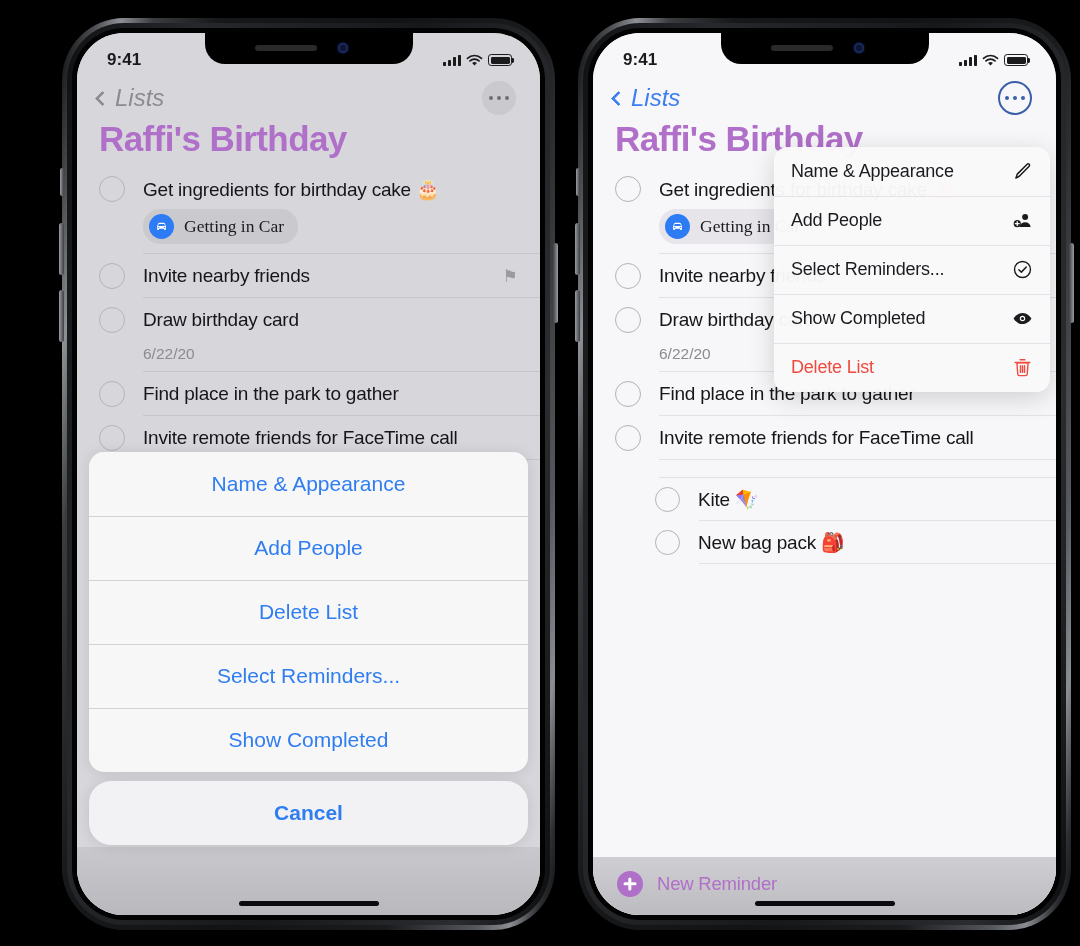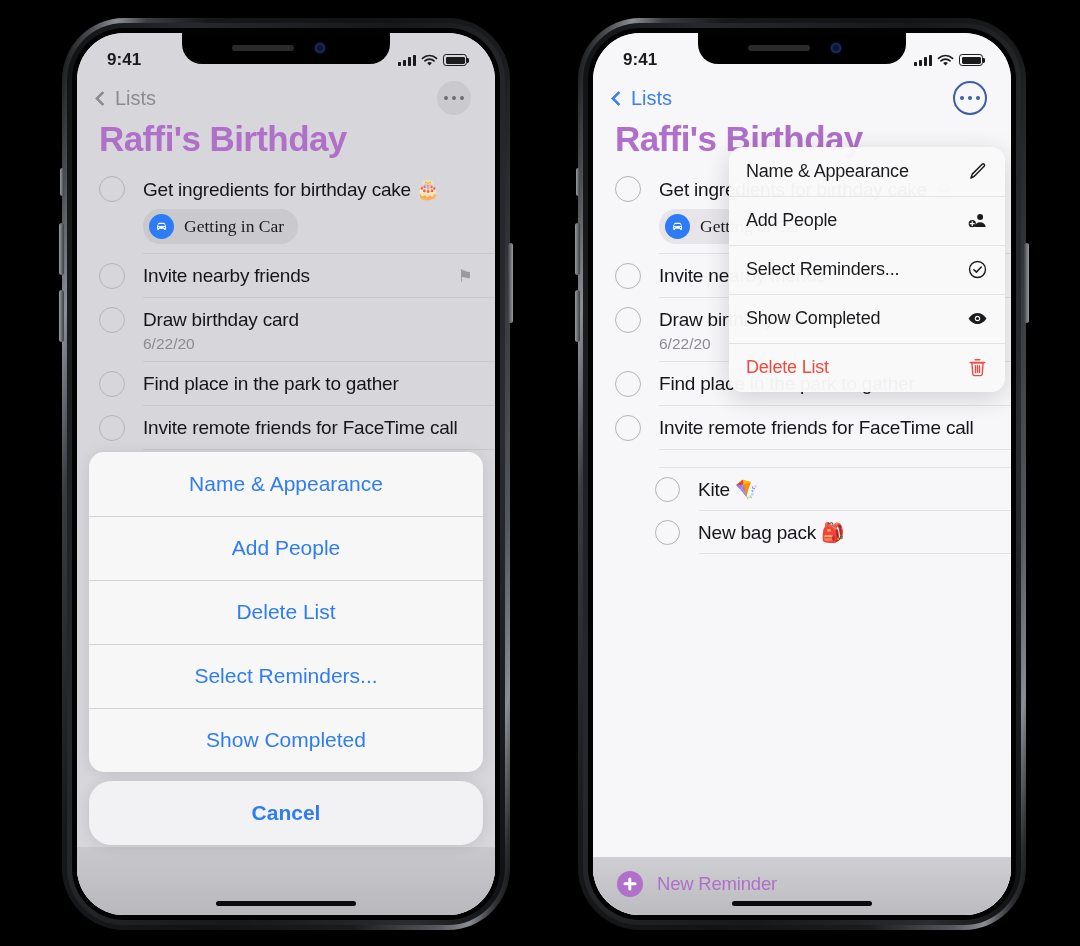--- a/index.html
+++ b/index.html
@@ -2,21 +2,21 @@
 <html><head>
 <meta charset="utf-8">
 <style>
   * { margin:0; padding:0; box-sizing:border-box; }
   html,body { width:1080px; height:946px; background:#000; overflow:hidden; }
   body { font-family:"Liberation Sans","DejaVu Sans",sans-serif; -webkit-font-smoothing:antialiased; }
 
   .stage { position:relative; width:1080px; height:946px; background:#000; }
 
   
-  .phone { position:absolute; top:18px; width:448px; height:912px; }
+  .phone { position:absolute; top:18px; width:493px; height:912px; }
   .phone.left  { left:62px; }
   .phone.right { left:578px; }
 
   .frame-outer{
     position:absolute; inset:0; border-radius:62px;
     background:linear-gradient(100deg,#0a0a0a 0%,#4a4c50 5%,#8d9094 9%,#3a3c40 14%,#17181a 24%,
                 #121315 50%,#1a1b1d 74%,#55585c 88%,#8a8d91 93%,#2c2e31 97%,#0a0a0a 100%);
     box-shadow:0 0 2px 1px #000;
   }
   .frame-mid{
@@ -69,21 +69,21 @@
                 background:#1b1b1d; border-radius:0 1.4px 1.4px 0; }
   .batt i{ display:block; height:100%; width:100%; background:#1b1b1d; border-radius:1.4px; }
 
   
   .app{ position:absolute; inset:0; background:#d7d7db;
         display:flex; flex-direction:column; }
   .app.light{ background:#f7f6f8; }
 
   .navbar{ padding:48px 24px 0 20px; display:flex; align-items:center;
            justify-content:space-between; flex:0 0 auto; }
-  .back{ display:flex; align-items:center; gap:5px; font-size:20px; }
+  .back{ display:flex; align-items:center; gap:5px; font-size:24px;font-style:italic; }
   .back .chev{ width:11px; height:11px; border-left:3px solid currentColor;
                border-bottom:3px solid currentColor; transform:rotate(45deg);
                border-radius:1.5px; margin-right:2px; }
   .back.dim{ color:#8b8b90; }
   .back.blue{ color:#3b7ff0; }
 
   .more{ width:34px; height:34px; border-radius:50%; display:flex; align-items:center;
          justify-content:center; gap:3.4px; }
   .more.filled{ background:#c9c9ce; }
   .more.ringed{ background:transparent; border:2px solid #3b5ea8; }
@@ -97,21 +97,21 @@
   .list{ flex:1 1 auto; overflow:hidden; }
   .row{ position:relative; padding:9px 22px 9px 22px; }
   .row .sep{ position:absolute; left:66px; right:0; bottom:0; height:1px; background:#c6c6cb; }
   .app.light .row .sep{ background:#e3e1e6; }
   .row-main{ display:flex; align-items:center; gap:18px; }
   .circle{ width:26px; height:26px; border-radius:50%; border:1.6px solid #b3b3b8;
            flex:0 0 auto; background:transparent; }
   .circle.sm{ width:25px; height:25px; }
   .rtext{ font-size:19px; color:#16161a; letter-spacing:-.2px; flex:1 1 auto; }
   .rtext.bold{ font-weight:700; }
-  .rsub{ font-size:15.5px; color:#8b8b90; padding-left:44px; margin-top:2px; }
+  .rsub{ font-size:15.5px; color:#8b8b90; padding-left:44px; margin-top:12px; }
 
   .chip{ display:inline-flex; align-items:center; gap:10px; background:#cacace;
          border-radius:17px; padding:5px 14px 5px 6px; margin:7px 0 1px 44px;font-family:Liberation Serif, serif; }
   .app.light .chip{ background:#e7e5ea; }
   .chip .dot{ width:25px; height:25px; border-radius:50%; background:#2d7cf6;
               display:flex; align-items:center; justify-content:center; }
   .chip .dot svg{ width:15px; height:15px; display:block; }
   .chip .applelogo{ width:25px; height:25px; display:flex; align-items:center;
                     justify-content:center; font-size:19px; color:#2a2a2e; line-height:1; }
   .chip .ctext{ font-size:17.5px; color:#1c1c20; }

